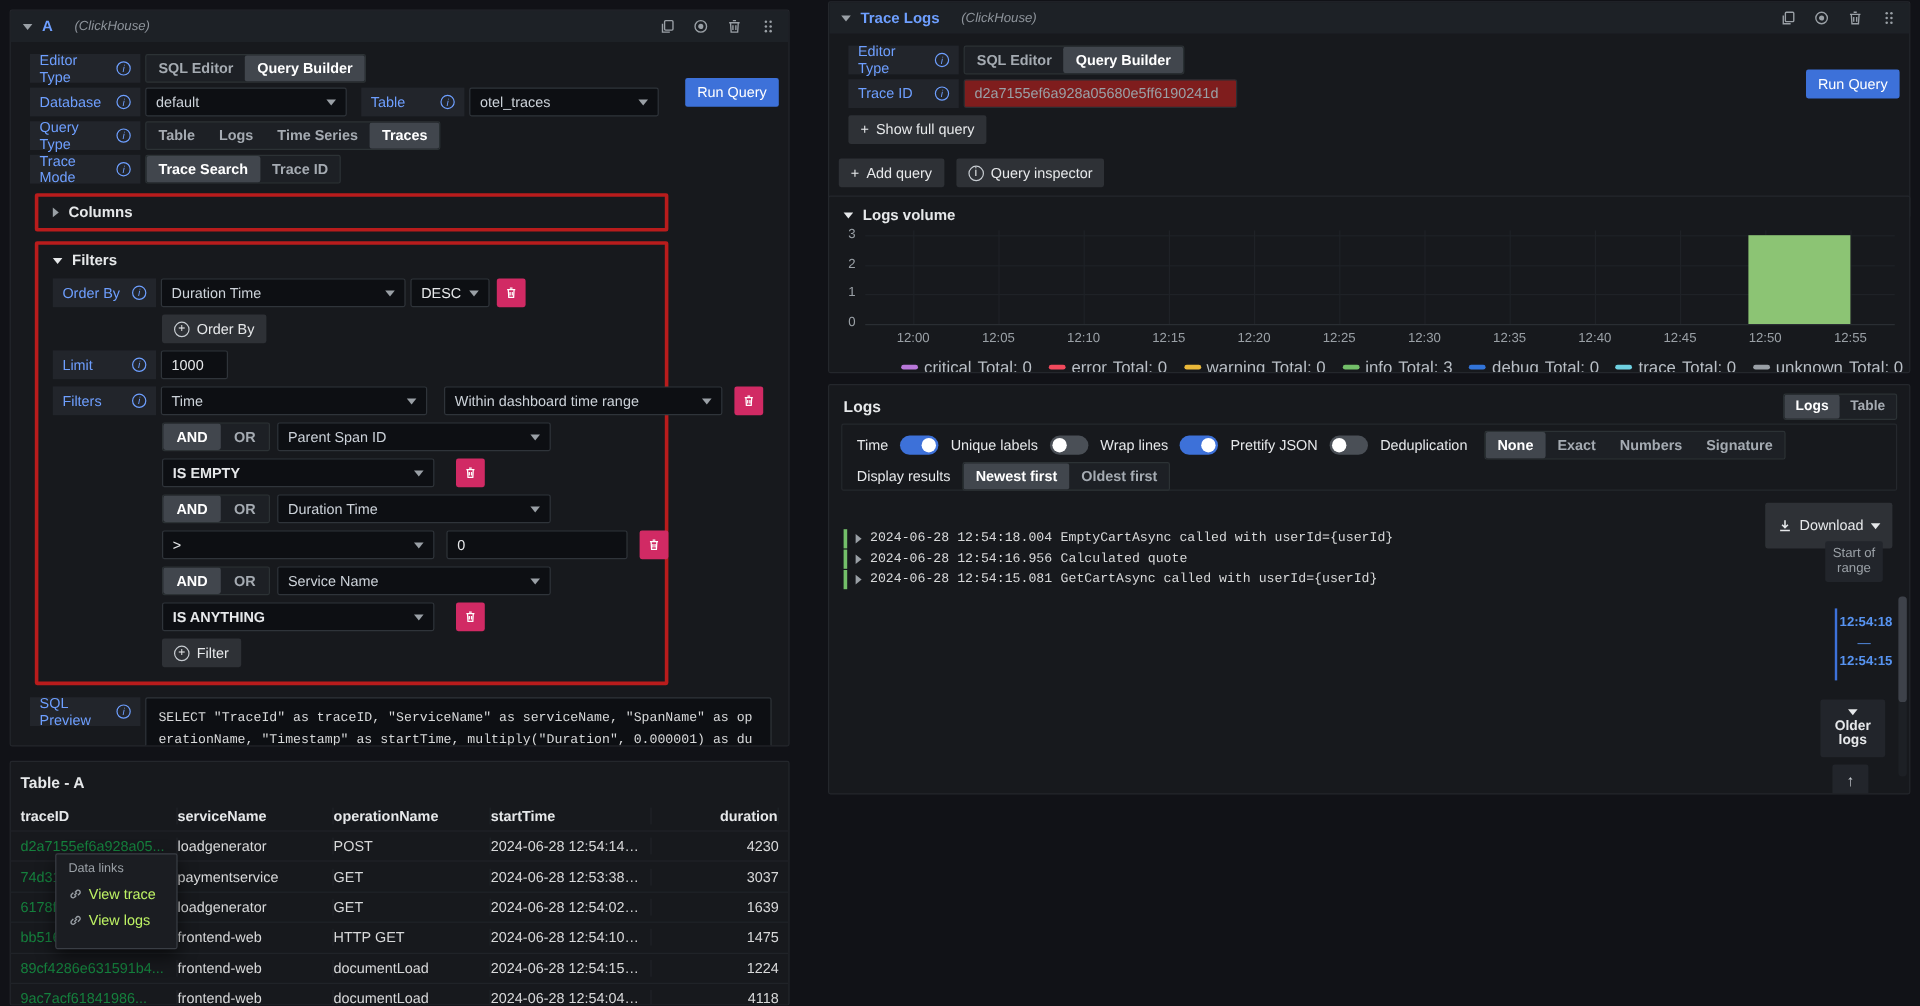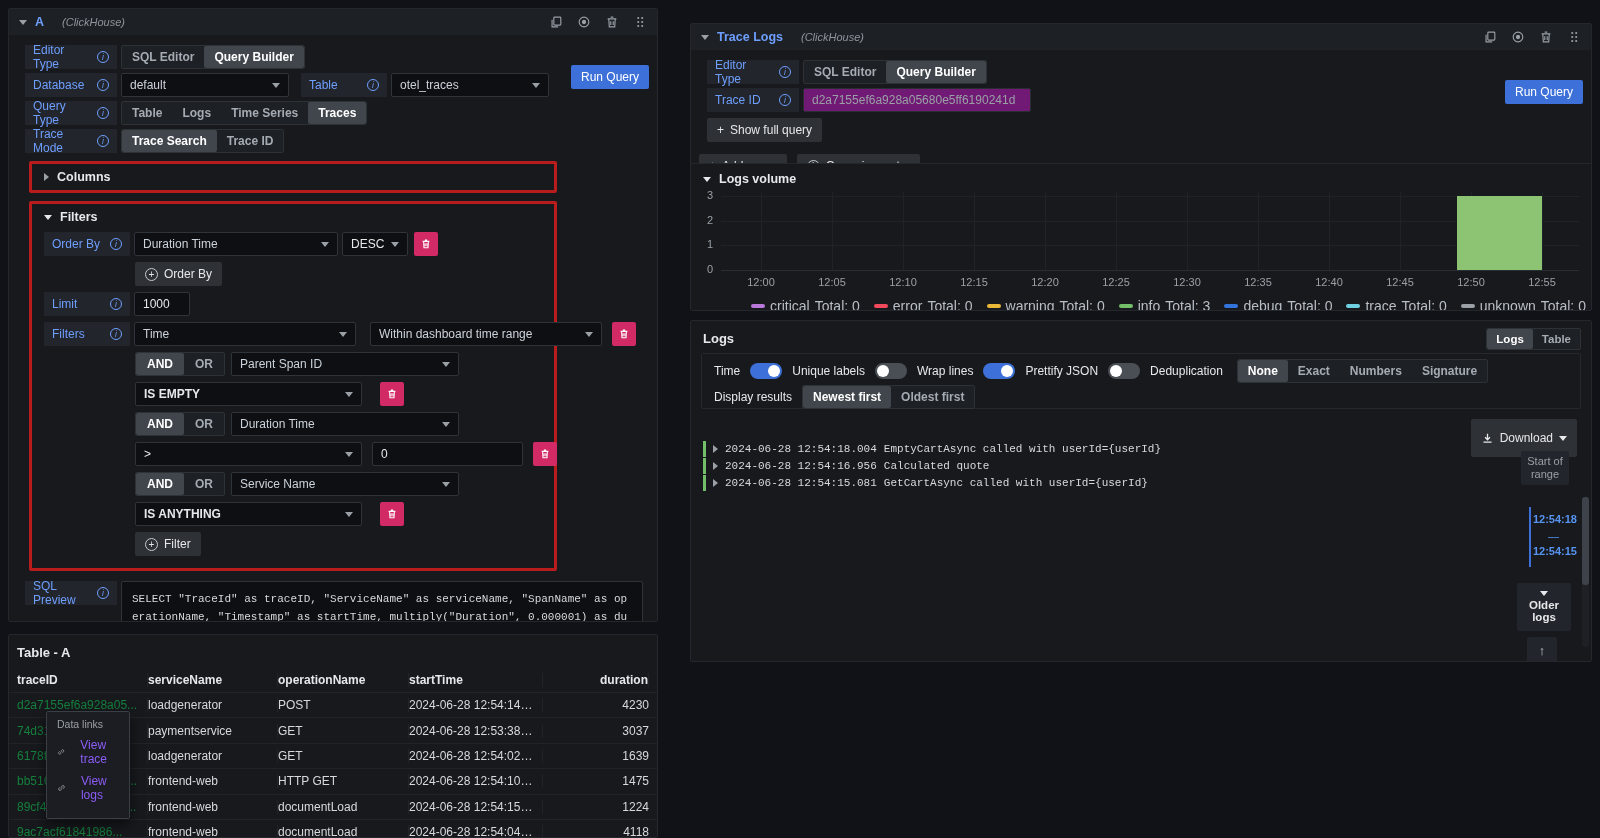--- a/index.html
+++ b/index.html
@@ -61,24 +61,24 @@
   
   #panel-table .ttitle { font-weight:700; font-size:13px; color:#E6E8EA; padding:10px 8px 8px 8px; }
   .thead, .trow { display:grid; grid-template-columns:131px 130px 131px 134px 1fr; padding:0 8px; align-items:center; }
   .thead { font-weight:700; color:#E6E8EA; height:24px; }
   .trow { height:25.4px; border-top:1px solid #202328; }
   .tcell { overflow:hidden; white-space:nowrap; text-overflow:ellipsis; padding-right:8px; border-right:1px solid #202328;}
   .tcell:last-child { border-right:none; }
   .thead .tcell { border-right:1px solid #202328; }
   .tcell.num { text-align:right; padding-right:0; }
   .tlink { color:#15803d; }
-  #datalinks-popup { position:absolute; left:37px; top:76px; width:84px; background:#1B1D22;
+  #datalinks-popup { position:absolute; left:37px; top:76px; width:102px; background:#1B1D22;
       border:1px solid #3A3E45; border-radius:2px; box-shadow:0 6px 14px rgba(0,0,0,.55); padding:6px 10px 8px 10px; z-index:5;}
   #datalinks-popup .dl-title { color:#9AA0A6; font-size:10.5px; margin-bottom:6px; }
-  .dl-item { display:flex; align-items:center; gap:15px; color:#8b5cf6; font-weight:500; font-size:12px; margin:8px 0; }
+  .dl-item { display:flex; align-items:center; gap:5px; color:#bef264; font-weight:500; font-size:12px; margin:8px 0; }
   .dl-item svg { width:12px; height:12px; color:#9AA0A6; }
 
   
   #chart { position:relative; height:118px; margin-top:2px; }
   #plot { position:absolute; left:30px; top:4px; width:858px; height:78px; }
   .gl-h { position:absolute; left:0; right:0; height:1px; background:#1F2227; }
   .gl-v { position:absolute; top:0; bottom:0; width:1px; background:#1F2227; }
   .ylab { position:absolute; width:20px; text-align:right; color:#9AA0A6; font-size:11px; }
   .xlab { position:absolute; width:40px; text-align:center; color:#9AA0A6; font-size:11px; top:88px; }
   .vbar { position:absolute; }
@@ -112,21 +112,21 @@
   #tl-bottom { position:absolute; right:14px; top:224px; color:#5794F2; font-size:11px; font-weight:700; }
   #log-scrollbar { position:absolute; right:2px; top:176px; width:7px; height:150px; background:#1D2025; border-radius:3px;}
   #log-scrollbar .thumb { width:7px; height:88px; background:#3E424A; border-radius:3px; }
   #older-logs { position:absolute; right:20px; top:262px; width:54px; height:48px; background:#22252B; border:none; border-radius:2px;
                 color:#E6E8EA; font-weight:700; font-size:11.5px; display:flex; flex-direction:column; align-items:center; justify-content:center; gap:3px; font-family:inherit;}
   #scroll-top { position:absolute; right:34px; top:316px; width:30px; height:26px; background:#22252B; border:none; border-radius:2px;
                 color:#C7CCD1; font-size:13px; }
   .gap6 { margin-left:6px;justify-content:space-between; } .gap10 { margin-left:10px; } .gap14 { margin-left:14px;align-items:center; } .gap18 { margin-left:18px; }
   .w204{width:204px;} .w66{width:66px;} .w222{width:222px;} .w232{width:232px;} .w228{width:228px;} .w227{width:227px;}
   .w151{width:151px;} .w56{width:56px;} .w168{width:168px;} .w158{width:158px;}
-  .traceid-input { background:#701a75; border:1px solid #2A2E33; color:#9AA0A6; width:228px; }
+  .traceid-input { background:#7f1d1d; border:1px solid #2A2E33; color:#9AA0A6; width:228px; }
 </style>
 </head>
 <body>
 
 <section class="panel" id="panel-a" style="left:8px; top:8px; width:650px; height:614px;">
   <div class="phead">
     <span class="tri-down"></span>
     <span class="ptitle">A</span>
     <span class="psub">(ClickHouse)</span>
     <span class="hicons">
@@ -435,21 +435,21 @@
       </div>
     <div class="dl-item">
         <svg class="lnk" viewBox="0 0 16 16" fill="none" stroke="currentColor" stroke-width="1.5">
           <path d="M6.5 9.5l3-3M5.5 6.5L3.9 8.1a2.3 2.3 0 103.2 3.2l1.6-1.6M10.5 9.5l1.6-1.6a2.3 2.3 0 10-3.2-3.2L7.3 6.3"></path>
         </svg>
         <span>View logs</span>
       </div>
   </div>
 </section>
 
-<section class="panel" id="panel-trace-logs" style="left:690px; top:23px; width:902px; height:181px;">
+<section class="panel" id="panel-trace-logs" style="left:690px; top:1px; width:902px; height:181px;">
   <div class="phead">
     <span class="tri-down"></span>
     <span class="ptitle">Trace Logs</span>
     <span class="psub">(ClickHouse)</span>
     <span class="hicons">
       <span class="hicon ic-copy">
           <svg viewBox="0 0 16 16" fill="none" stroke="currentColor" stroke-width="1.3">
             <rect x="5.5" y="2.5" width="8" height="9" rx="1"></rect>
             <path d="M3.5 5.5v8h7"></path>
           </svg>

